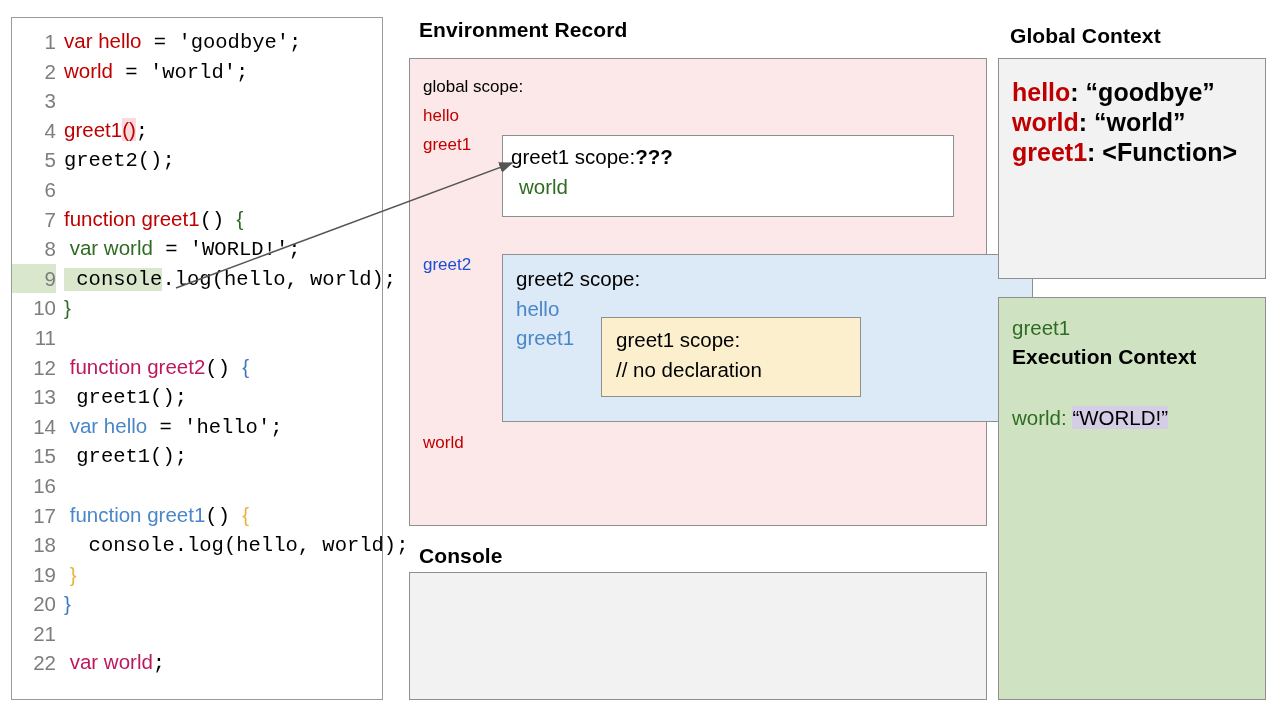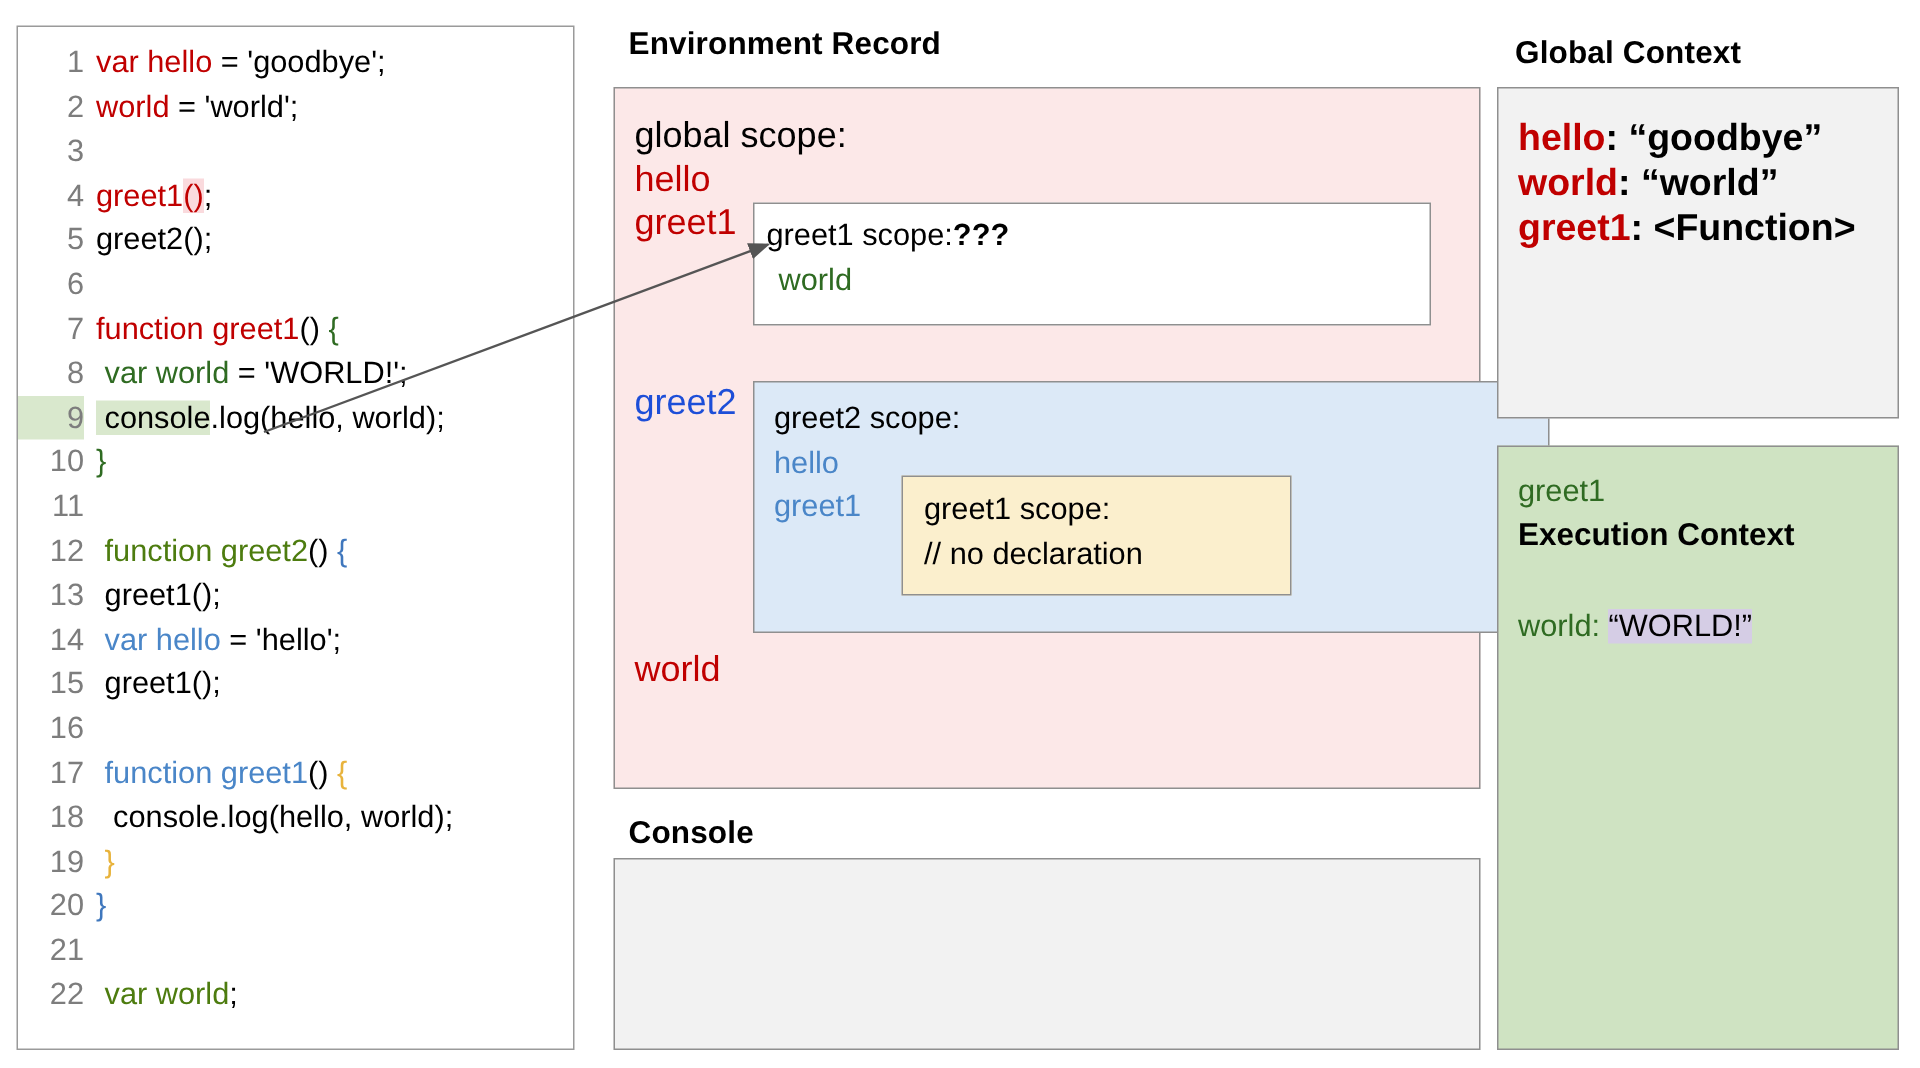--- a/index.html
+++ b/index.html
@@ -48,24 +48,24 @@
     flex: 0 0 auto;
     padding-right: 0px;
     box-sizing: border-box;
   }
   .ln.hl-green { background: #d9e8cd; }
   .code-text {
     padding-left: 8px;
     white-space: pre;
   }
   .t-red    { color: #c00000; }
-  .t-red2   { color: #4d7c0f; text-align: right; }
+  .t-red2   { color: #be185d; text-align: right; }
   .t-green  { color: #2f6b22; }
   .t-blue   { color: #4a86c8; }
-  .t-black  { color: #000000; }
+  .t-black  { color: #000000; font-family: Liberation Mono, monospace; }
   .t-gold   { color: #e8b33c; }
   .t-bluebr { color: #3f77bd; }
   .hl-pink  { background: #fadadd; }
   .hl-green2{ background: #d9e8cd; }
 
   
   .section-title {
     position: absolute;
     font-size: 21px;
     font-weight: bold;
@@ -79,21 +79,21 @@
     left: 409px;
     top: 58px;
     width: 578px;
     height: 468px;
     background: #fce8e8;
     border: 1.5px solid #8f8f8f;
     box-sizing: border-box;
   }
   .er-label {
     position: absolute;
-    font-size: 24px;
+    font-size: 17px;
     white-space: pre;
   }
 
   
   #greet1-scope-box {
     position: absolute;
     left: 92px;
     top: 76px;
     width: 452px;
     height: 82px;

